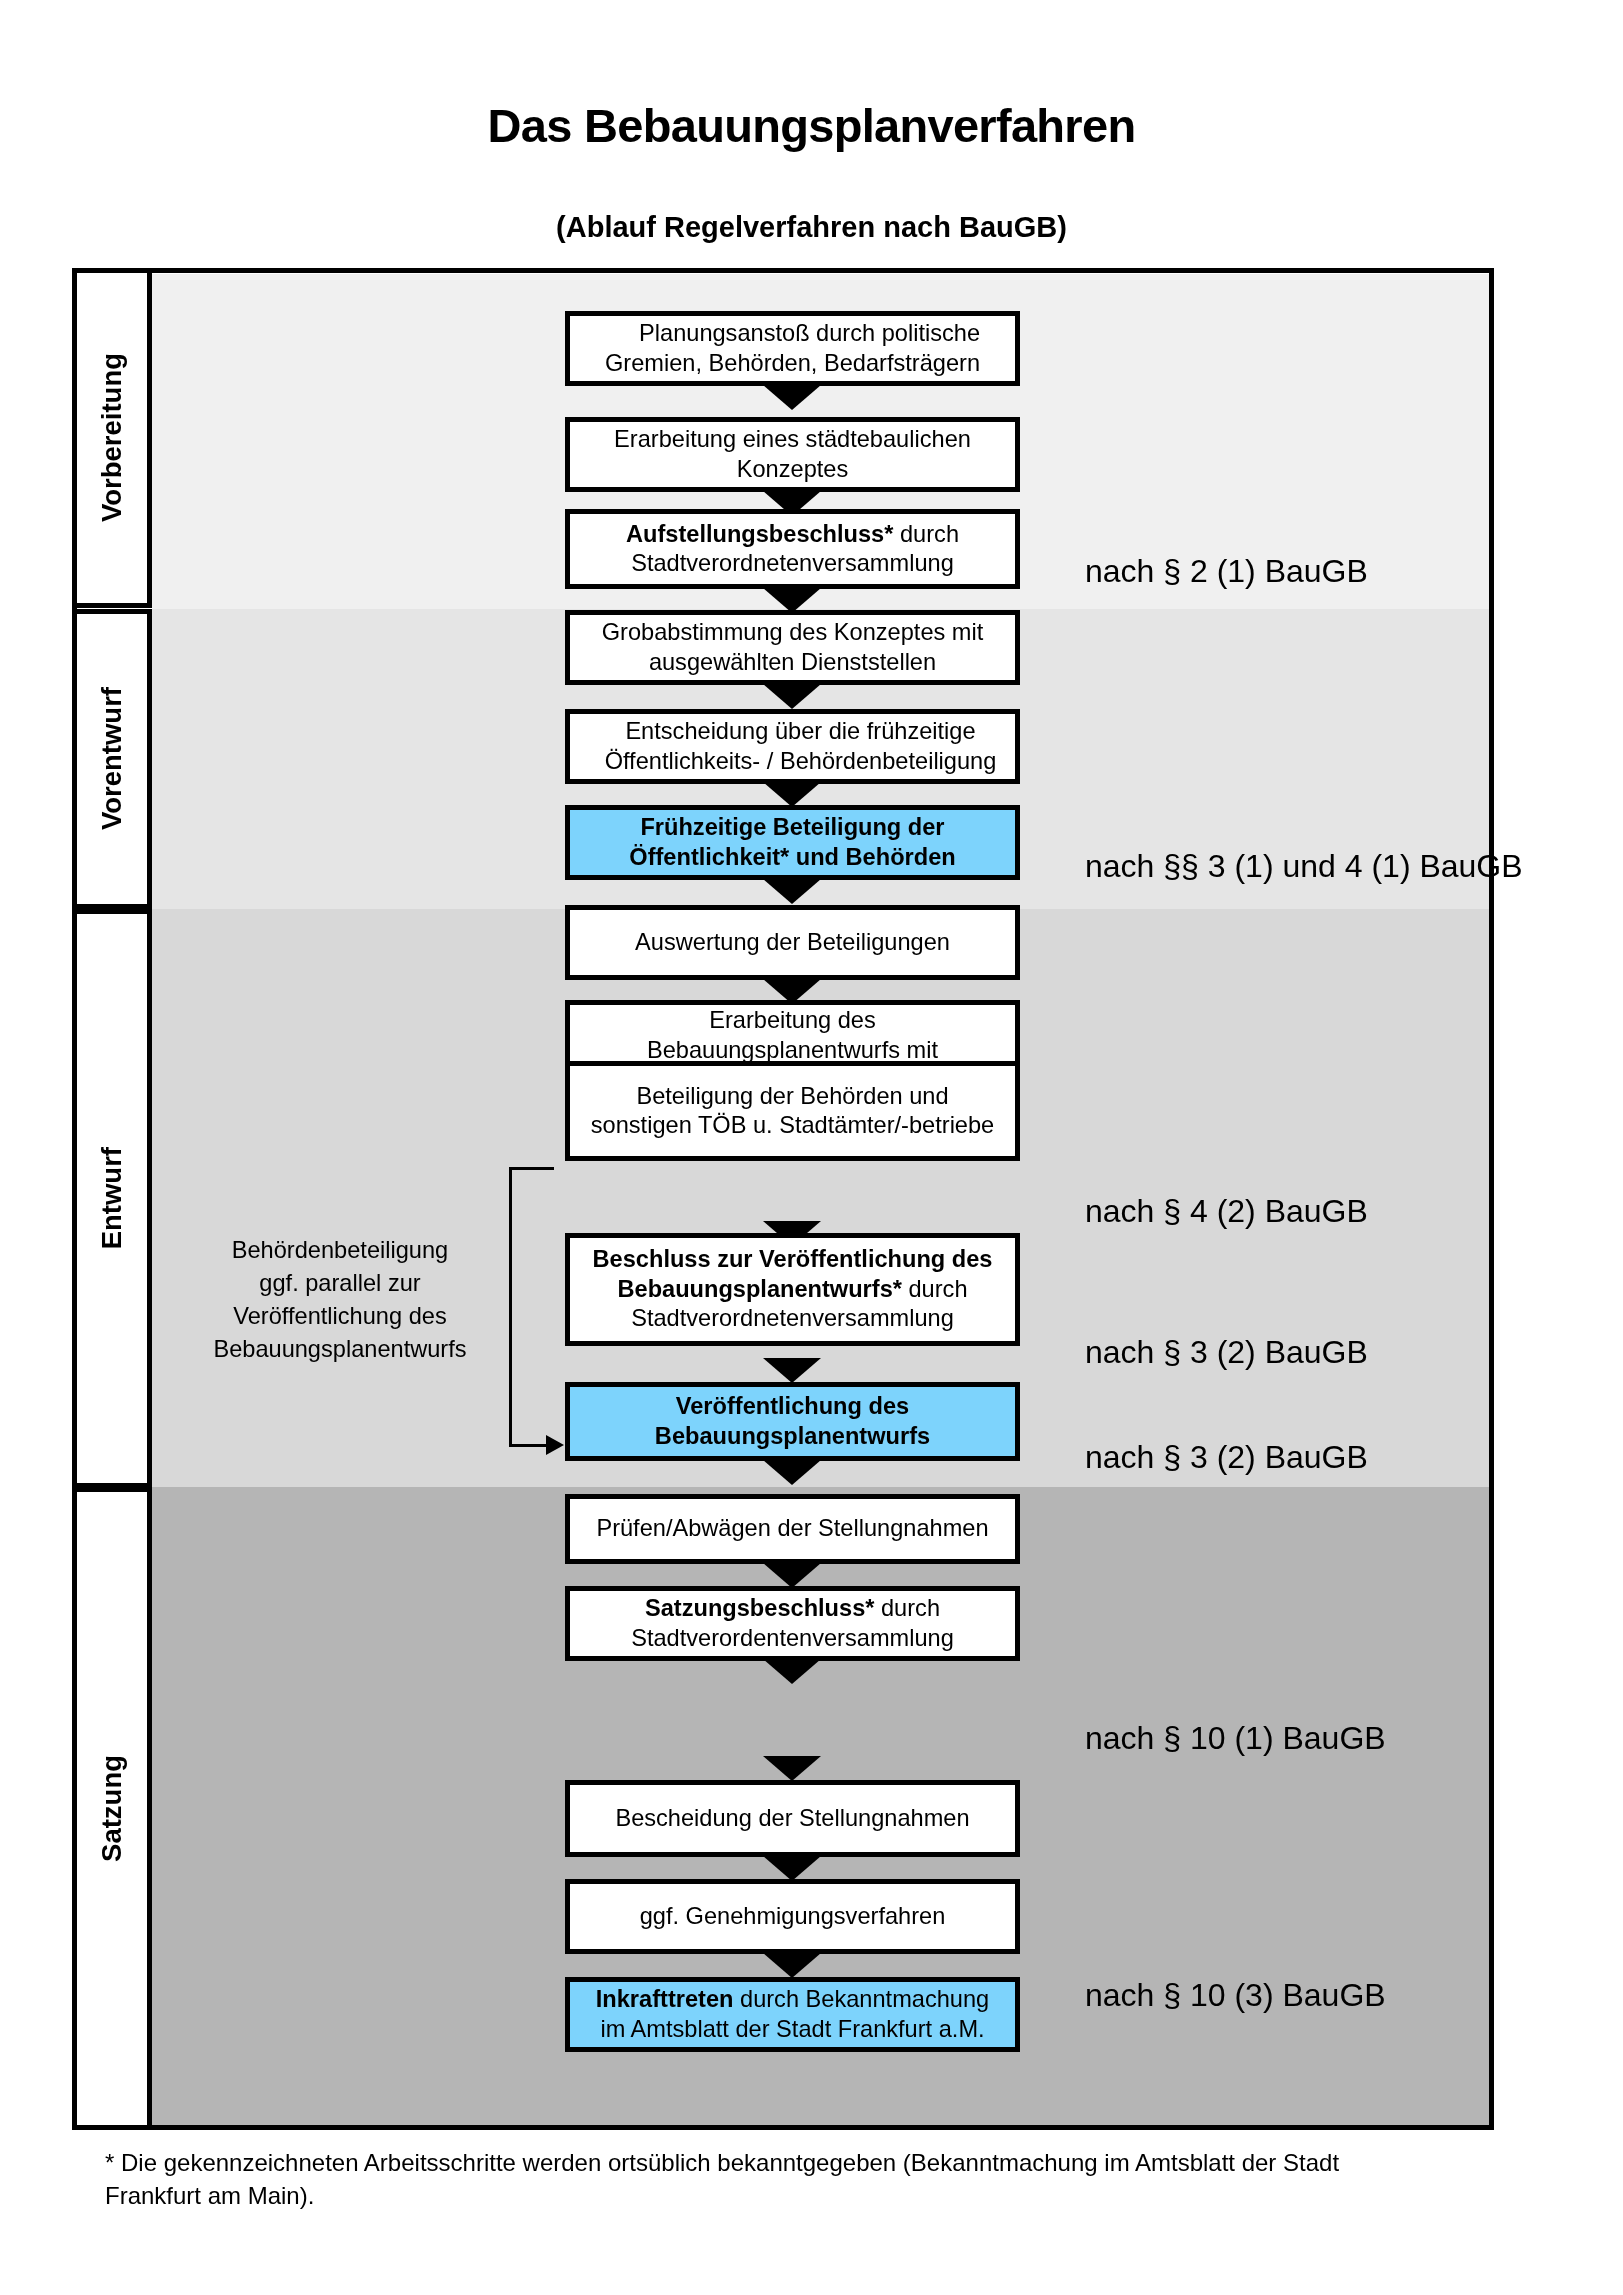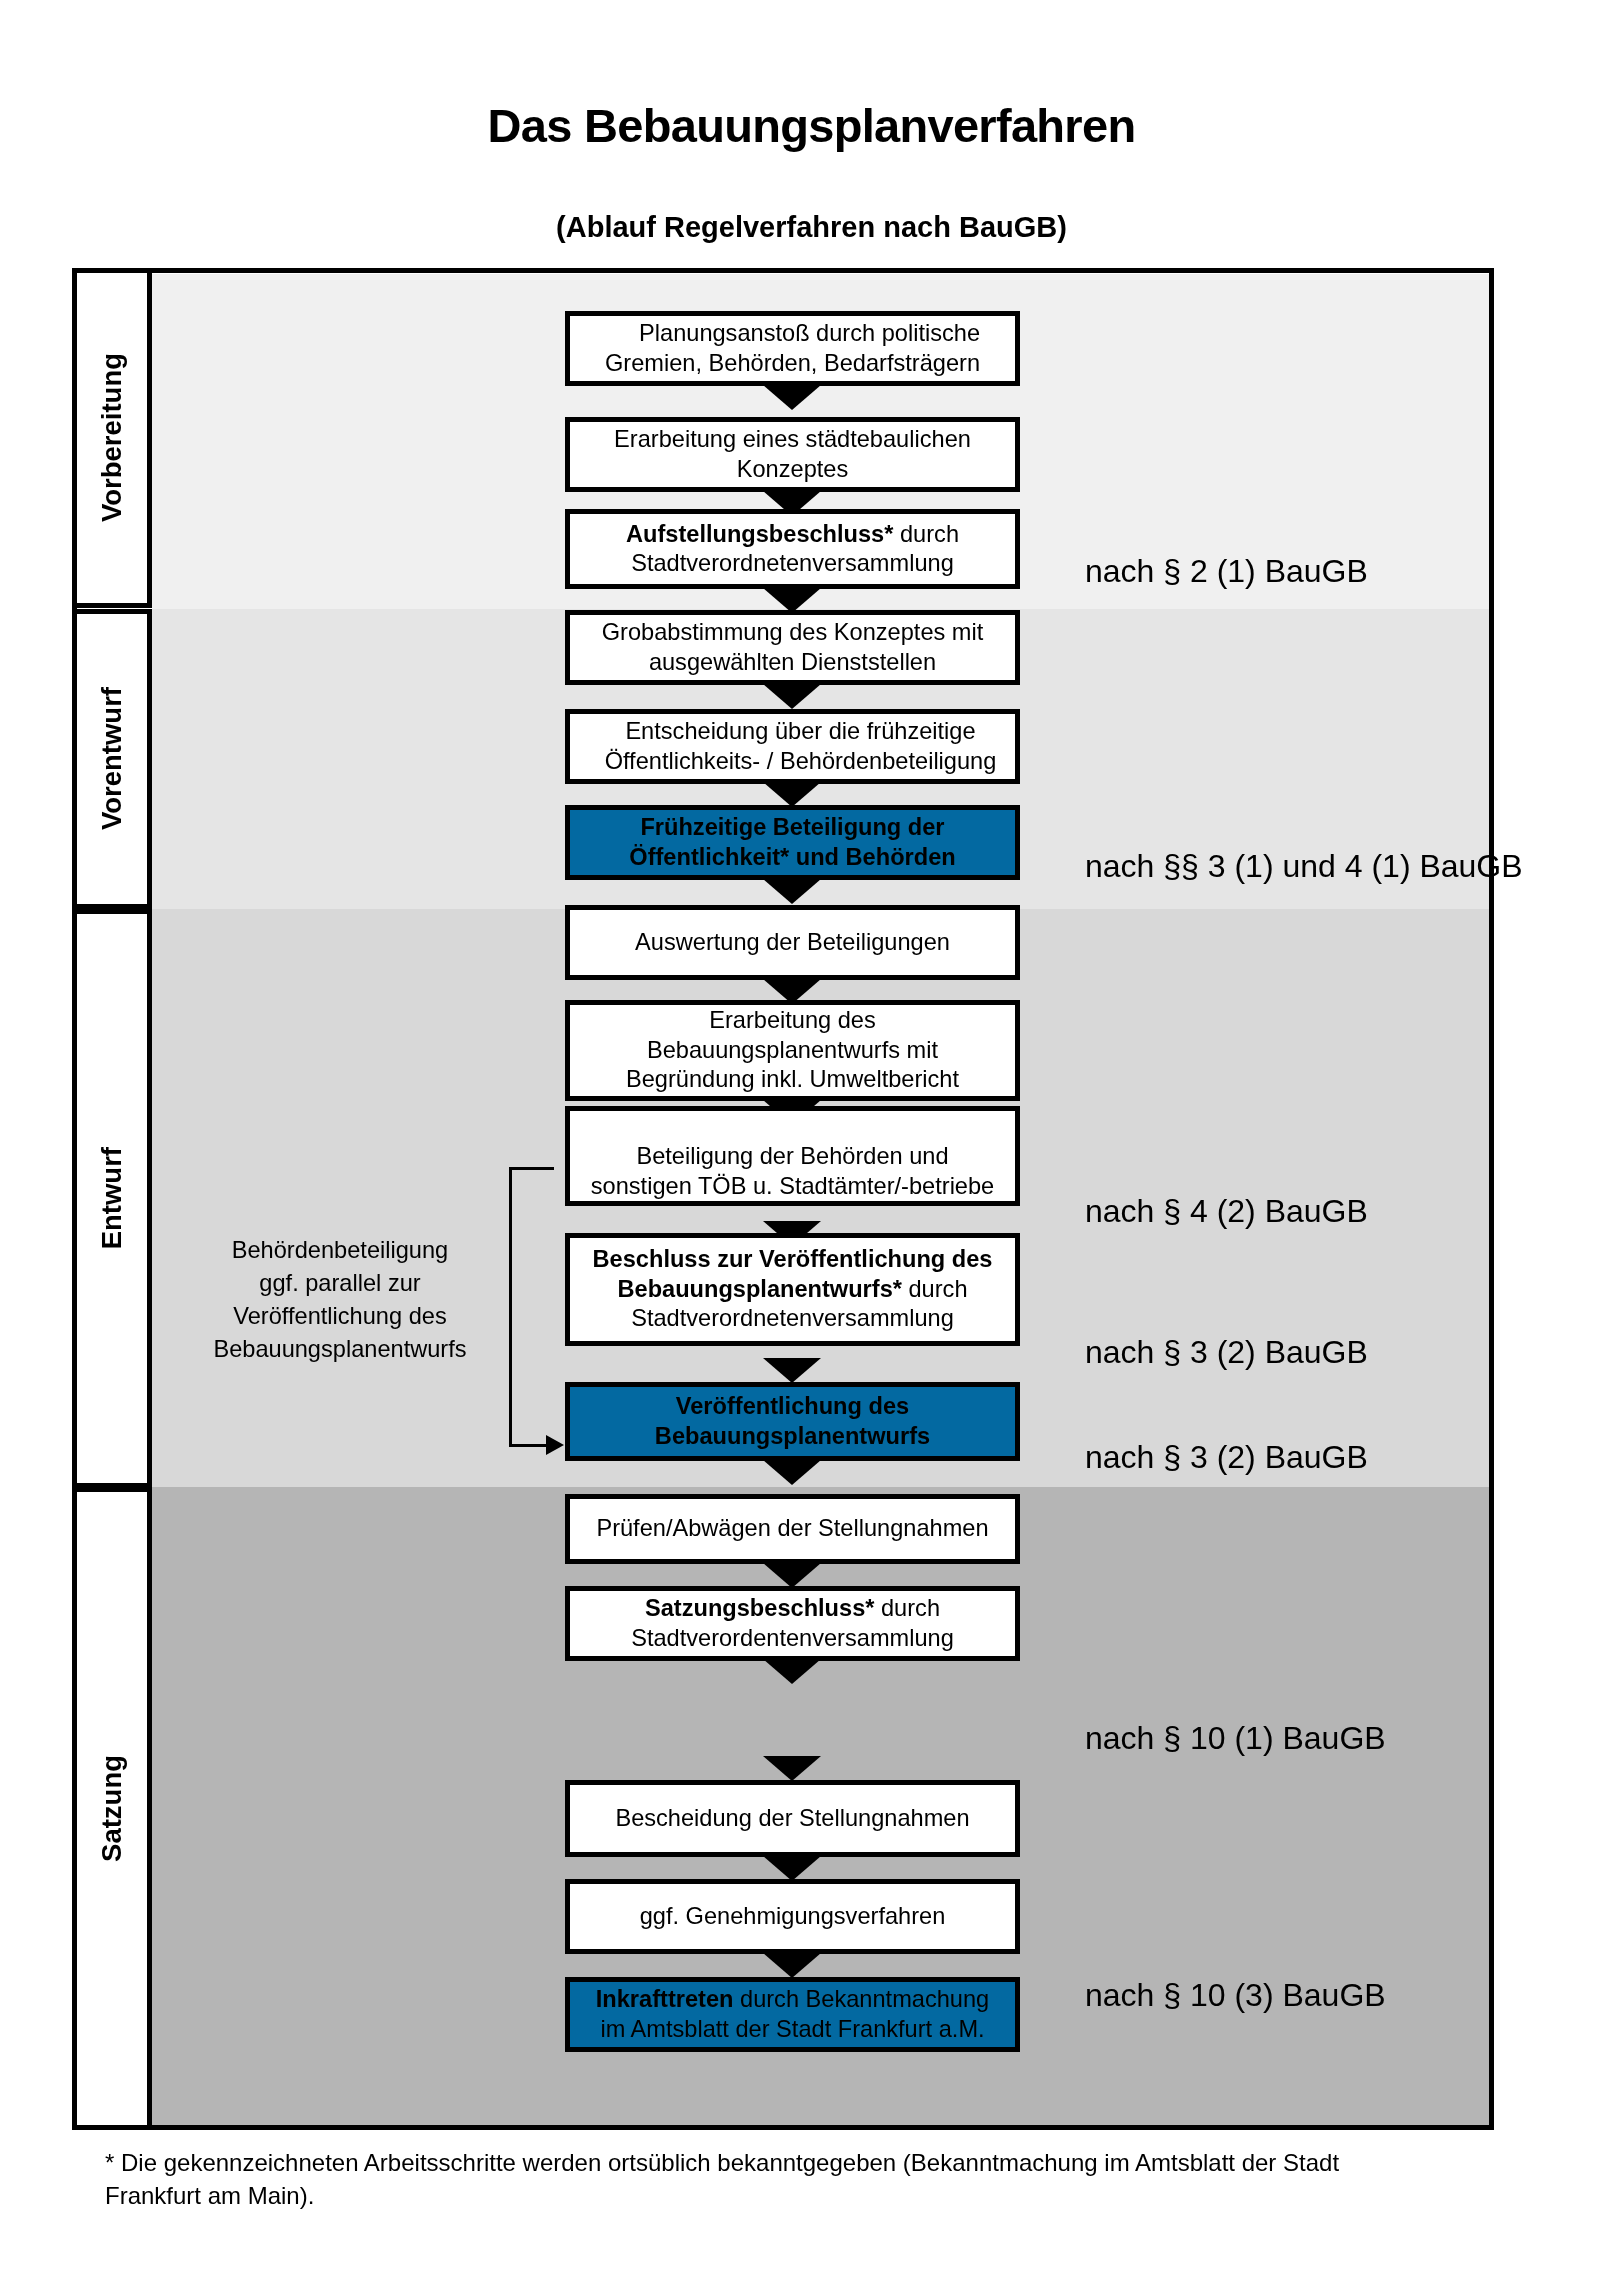--- a/index.html
+++ b/index.html
@@ -9,21 +9,21 @@
     overflow:hidden;
   }
   .abs{position:absolute;}
   #page-title{left:0;right:0;top:98px;text-align:center;font-size:47px;font-weight:bold;letter-spacing:-0.7px;}
   #page-subtitle{left:0;right:0;top:211px;text-align:center;font-size:29px;font-weight:bold;}
   .phase-bg{left:152px;width:1337px;z-index:1;}
   #container-border{left:72px;top:268px;width:1422px;height:1862px;border:5.2px solid #000;box-sizing:border-box;z-index:2;pointer-events:none;}
   .phase-cell{left:72px;width:80px;background:#fff;border:5.2px solid #000;box-sizing:border-box;z-index:3;display:flex;align-items:center;justify-content:center;}
   .phase-cell span{writing-mode:vertical-rl;transform:rotate(180deg);font-size:27.5px;font-weight:bold;white-space:nowrap;}
   .flow-box{left:565px;width:455px;border:5.9px solid #000;background:#fff;box-sizing:border-box;z-index:5;display:flex;align-items:center;justify-content:center;text-align:center;font-size:23.6px;line-height:29.5px;}
-  .flow-box.highlighted{background:#0369a1;}
+  .flow-box.highlighted{background:#7dd3fc;}
   .box-text{white-space:pre-line;padding:0 2.6px;}
   .arrow-down{left:763px;width:0;height:0;border-left:29.5px solid transparent;border-right:29.5px solid transparent;border-top:25px solid #000;z-index:4;}
   .reference{left:1085px;font-size:32px;z-index:5;white-space:nowrap;}
   #side-annotation{left:170px;width:340px;top:1234px;text-align:center;font-size:23.6px;line-height:33px;white-space:pre-line;z-index:5;}
   .bracket-line{background:#000;z-index:4;}
   #bracket-top{left:509px;top:1167px;width:45px;height:3.3px;}
   #bracket-vert{left:509px;top:1167px;width:3.3px;height:280px;}
   #bracket-bottom{left:509px;top:1444px;width:38px;height:3.3px;}
   #bracket-arrowhead{left:546px;top:1435px;width:0;height:0;border-left:18.3px solid #000;border-top:10.5px solid transparent;border-bottom:10.5px solid transparent;z-index:4;}
   #footnote{left:105px;top:2146px;width:1433px;font-size:24px;line-height:33px;white-space:pre-line;}
@@ -93,21 +93,21 @@
     <div class="abs flow-box" style="top: 905px; height: 75px;">
       <div class="box-text"><span>Auswertung der Beteiligungen</span></div>
     </div>
     <div class="abs arrow-down" style="top: 979px;"></div>
     <div class="abs flow-box" style="top: 1000px; height: 101px;">
       <div class="box-text"><span>Erarbeitung des
 Bebauungsplanentwurfs mit
 Begründung inkl. Umweltbericht</span></div>
     </div>
     <div class="abs arrow-down" style="top: 1100px;"></div>
-    <div class="abs flow-box" style="top: 1106px; height: 100px; align-items: flex-end;">
+    <div class="abs flow-box" style="top: 1061px; height: 100px;">
       <div class="box-text"><span>Beteiligung der Behörden und
 sonstigen TÖB u. Stadtämter/-betriebe</span></div>
     </div>
     <div class="abs arrow-down" style="top: 1221px;"></div>
     <div class="abs flow-box" style="top: 1233px; height: 113px;">
       <div class="box-text"><b>Beschluss zur Veröffentlichung des
 Bebauungsplanentwurfs*</b><span> durch
 Stadtverordnetenversammlung</span></div>
     </div>
     <div class="abs arrow-down" style="top: 1358px;"></div>

